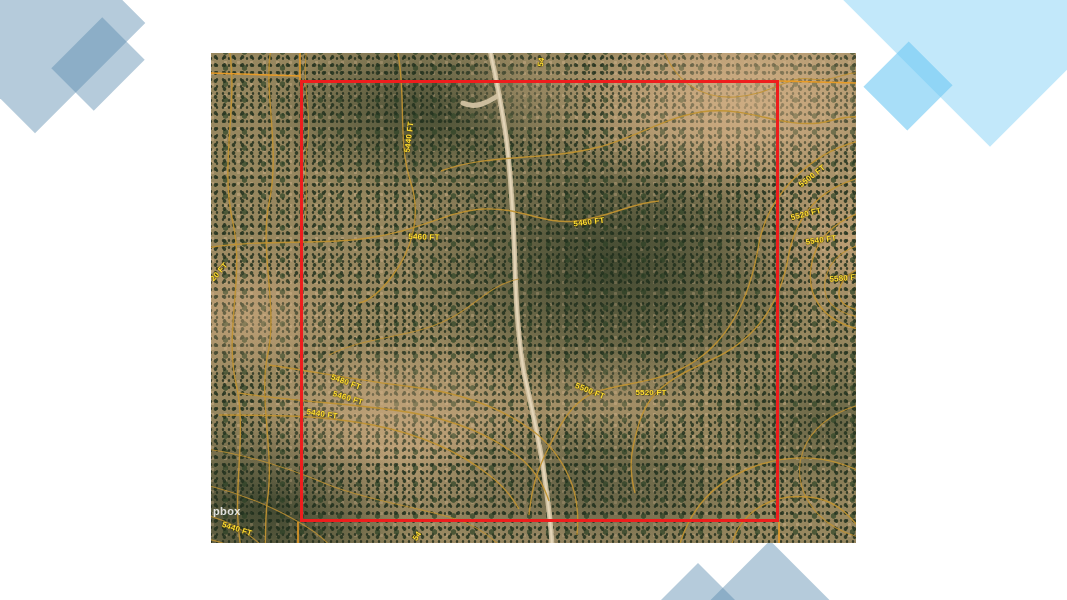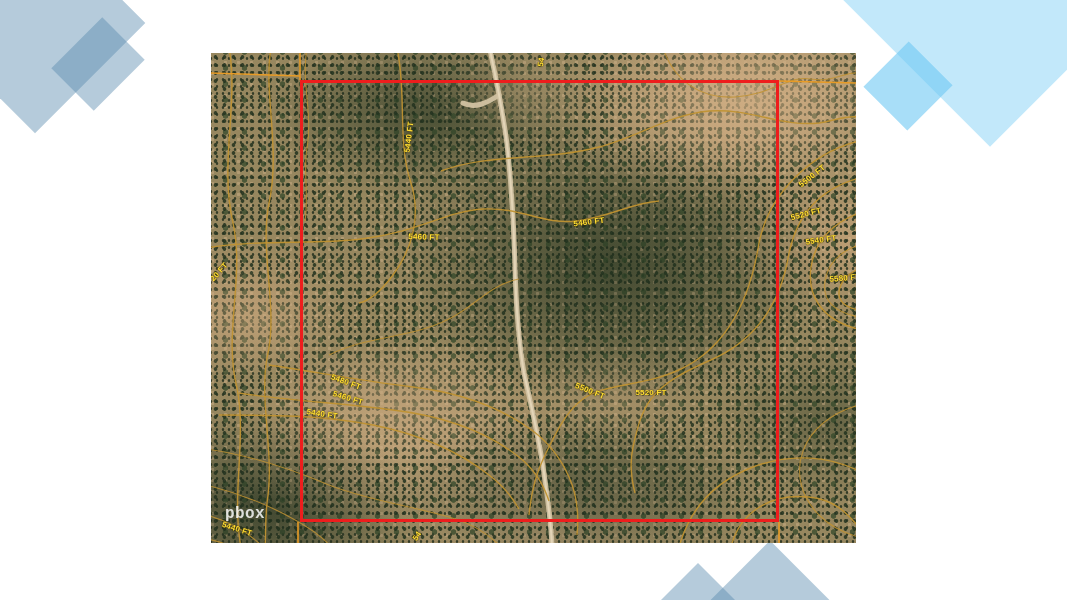--- a/index.html
+++ b/index.html
@@ -77,24 +77,23 @@
     border:3px solid var(--boundary);box-sizing:border-box;
   }
   .labels-layer{position:absolute;inset:0;}
   .contour-label{
     position:absolute;white-space:nowrap;
     font-size:8px;font-weight:bold;letter-spacing:.2px;
     color:var(--label);
     text-shadow:0 0 2px rgba(70,52,0,.9), 0 0 1px rgba(70,52,0,.9);
   }
   .watermark{
-    position:absolute;left:14px;top:452px;
-    font-size:16px;font-weight:bold;letter-spacing:.4px;
+    position:absolute;left:2px;top:452px;
+    font-size:11px;font-weight:bold;letter-spacing:.4px;
     color:rgba(252,252,252,.85);
-    font-family:Liberation Mono, monospace;
   }
 </style>
 </head>
 <body>
 
 <div class="diamond steel d-tl-large"></div>
 <div class="diamond steel d-tl-small"></div>
 <div class="diamond cyan-lg d-tr-large"></div>
 <div class="diamond cyan-sm d-tr-small"></div>
 <div class="diamond steel d-b-large"></div>

